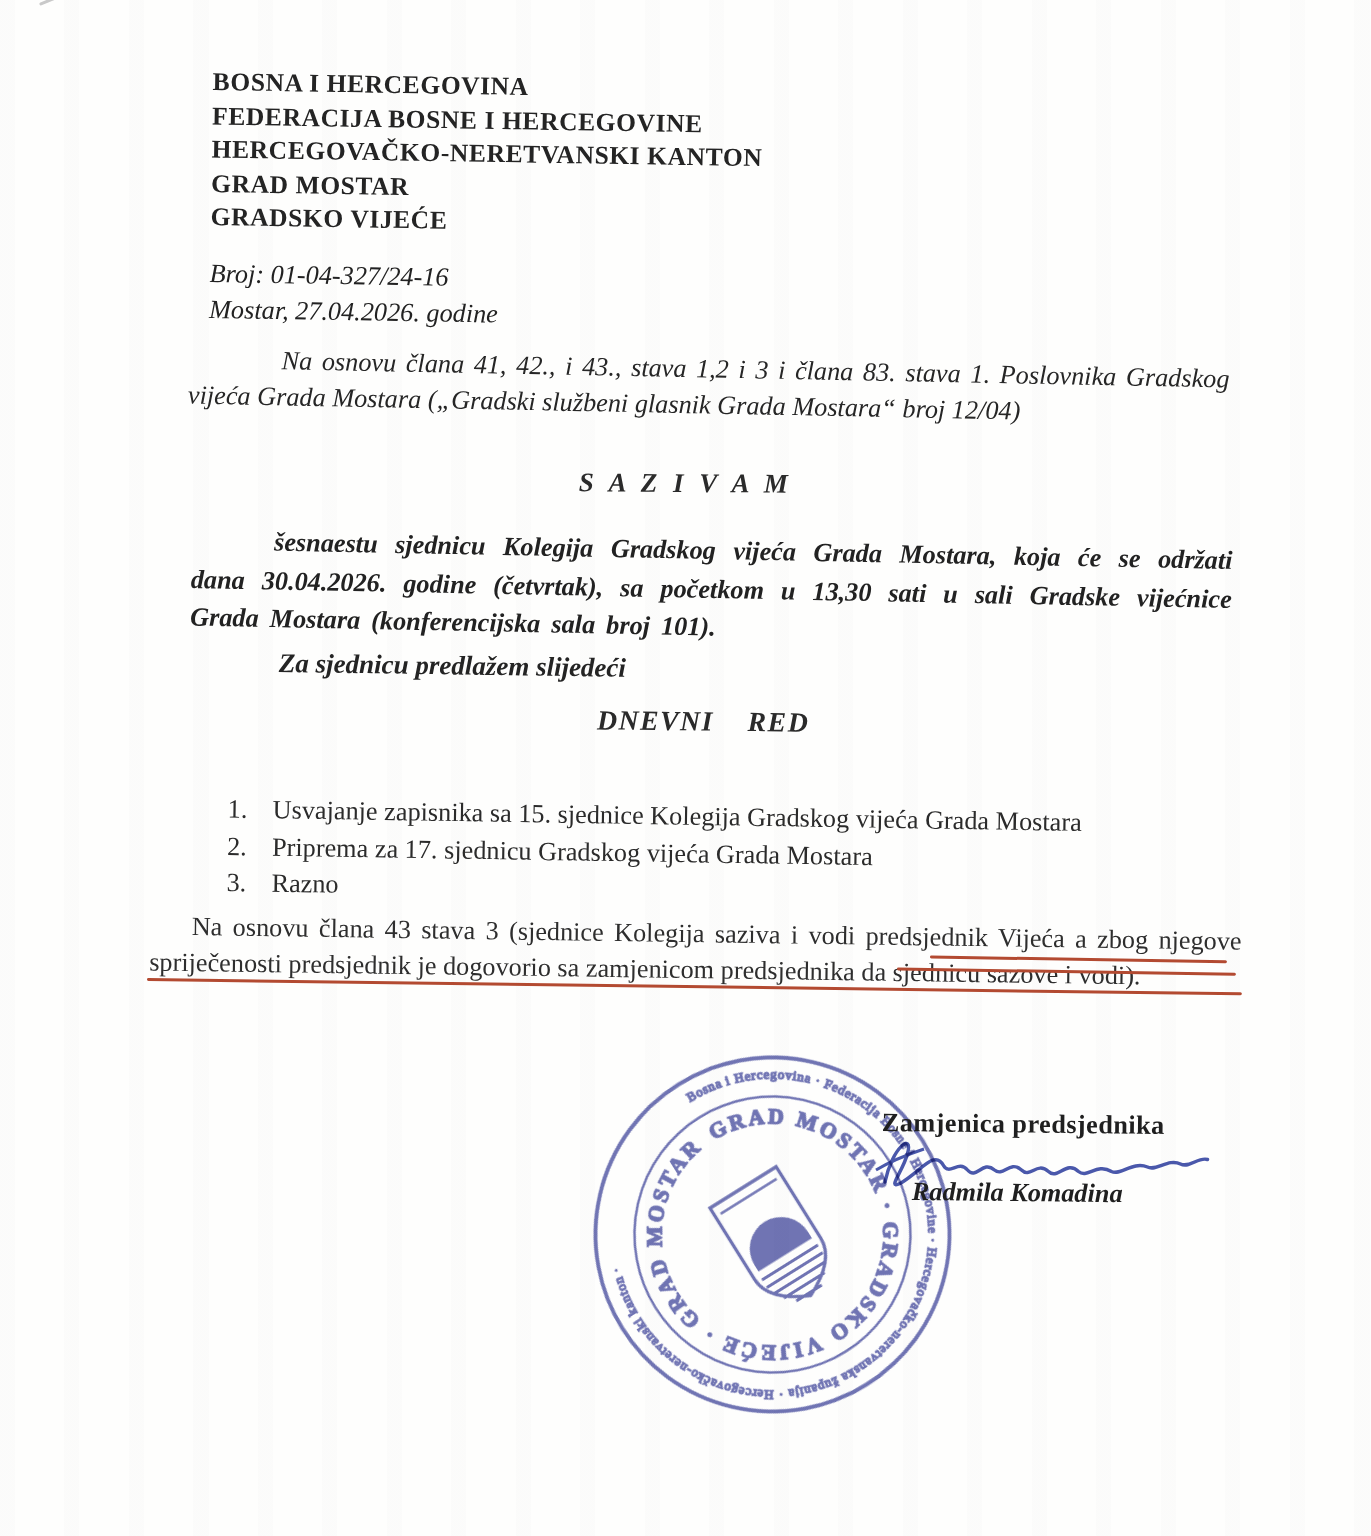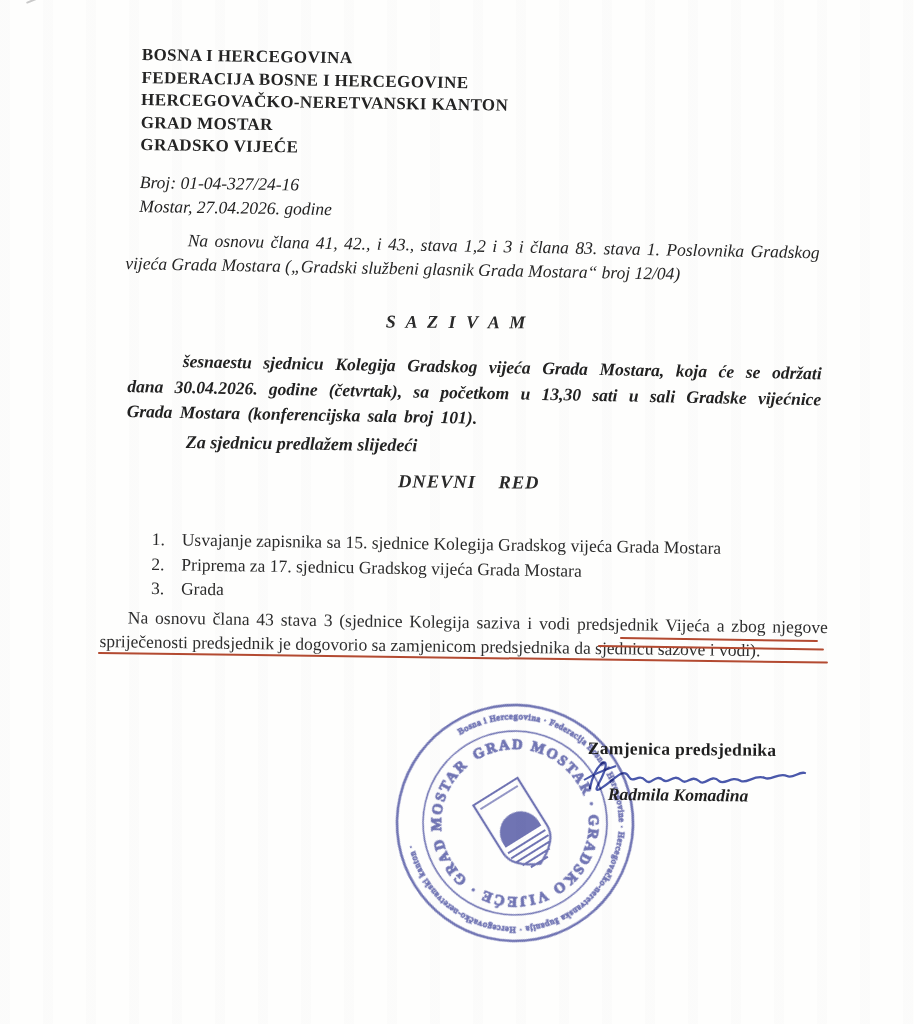--- a/index.html
+++ b/index.html
@@ -123,21 +123,21 @@
     <div class="agenda-row">
       <span class="agenda-num">1.</span>
       <span>Usvajanje zapisnika sa 15. sjednice Kolegija Gradskog vijeća Grada Mostara</span>
     </div>
     <div class="agenda-row">
       <span class="agenda-num">2.</span>
       <span>Priprema za 17. sjednicu Gradskog vijeća Grada Mostara</span>
     </div>
     <div class="agenda-row">
       <span class="agenda-num">3.</span>
-      <span>Grada</span>
+      <span>Razno</span>
     </div>
   </div>
 
   <div class="abs note">Na osnovu člana 43 stava 3 (sjednice Kolegija saziva i vodi predsjednik Vijeća a zbog  njegove spriječenosti predsjednik je  dogovorio sa zamjenicom predsjednika da sjednicu sazove i vodi).</div>
 
   <div class="redline a" style="background: rgb(179, 74, 49);"></div>
   <div class="redline b" style="background: rgb(179, 74, 49);"></div>
   <div class="redline c" style="background: rgb(179, 74, 49);"></div>
 
   <svg class="abs stamp" viewBox="0 0 246 246" xmlns="http://www.w3.org/2000/svg">

